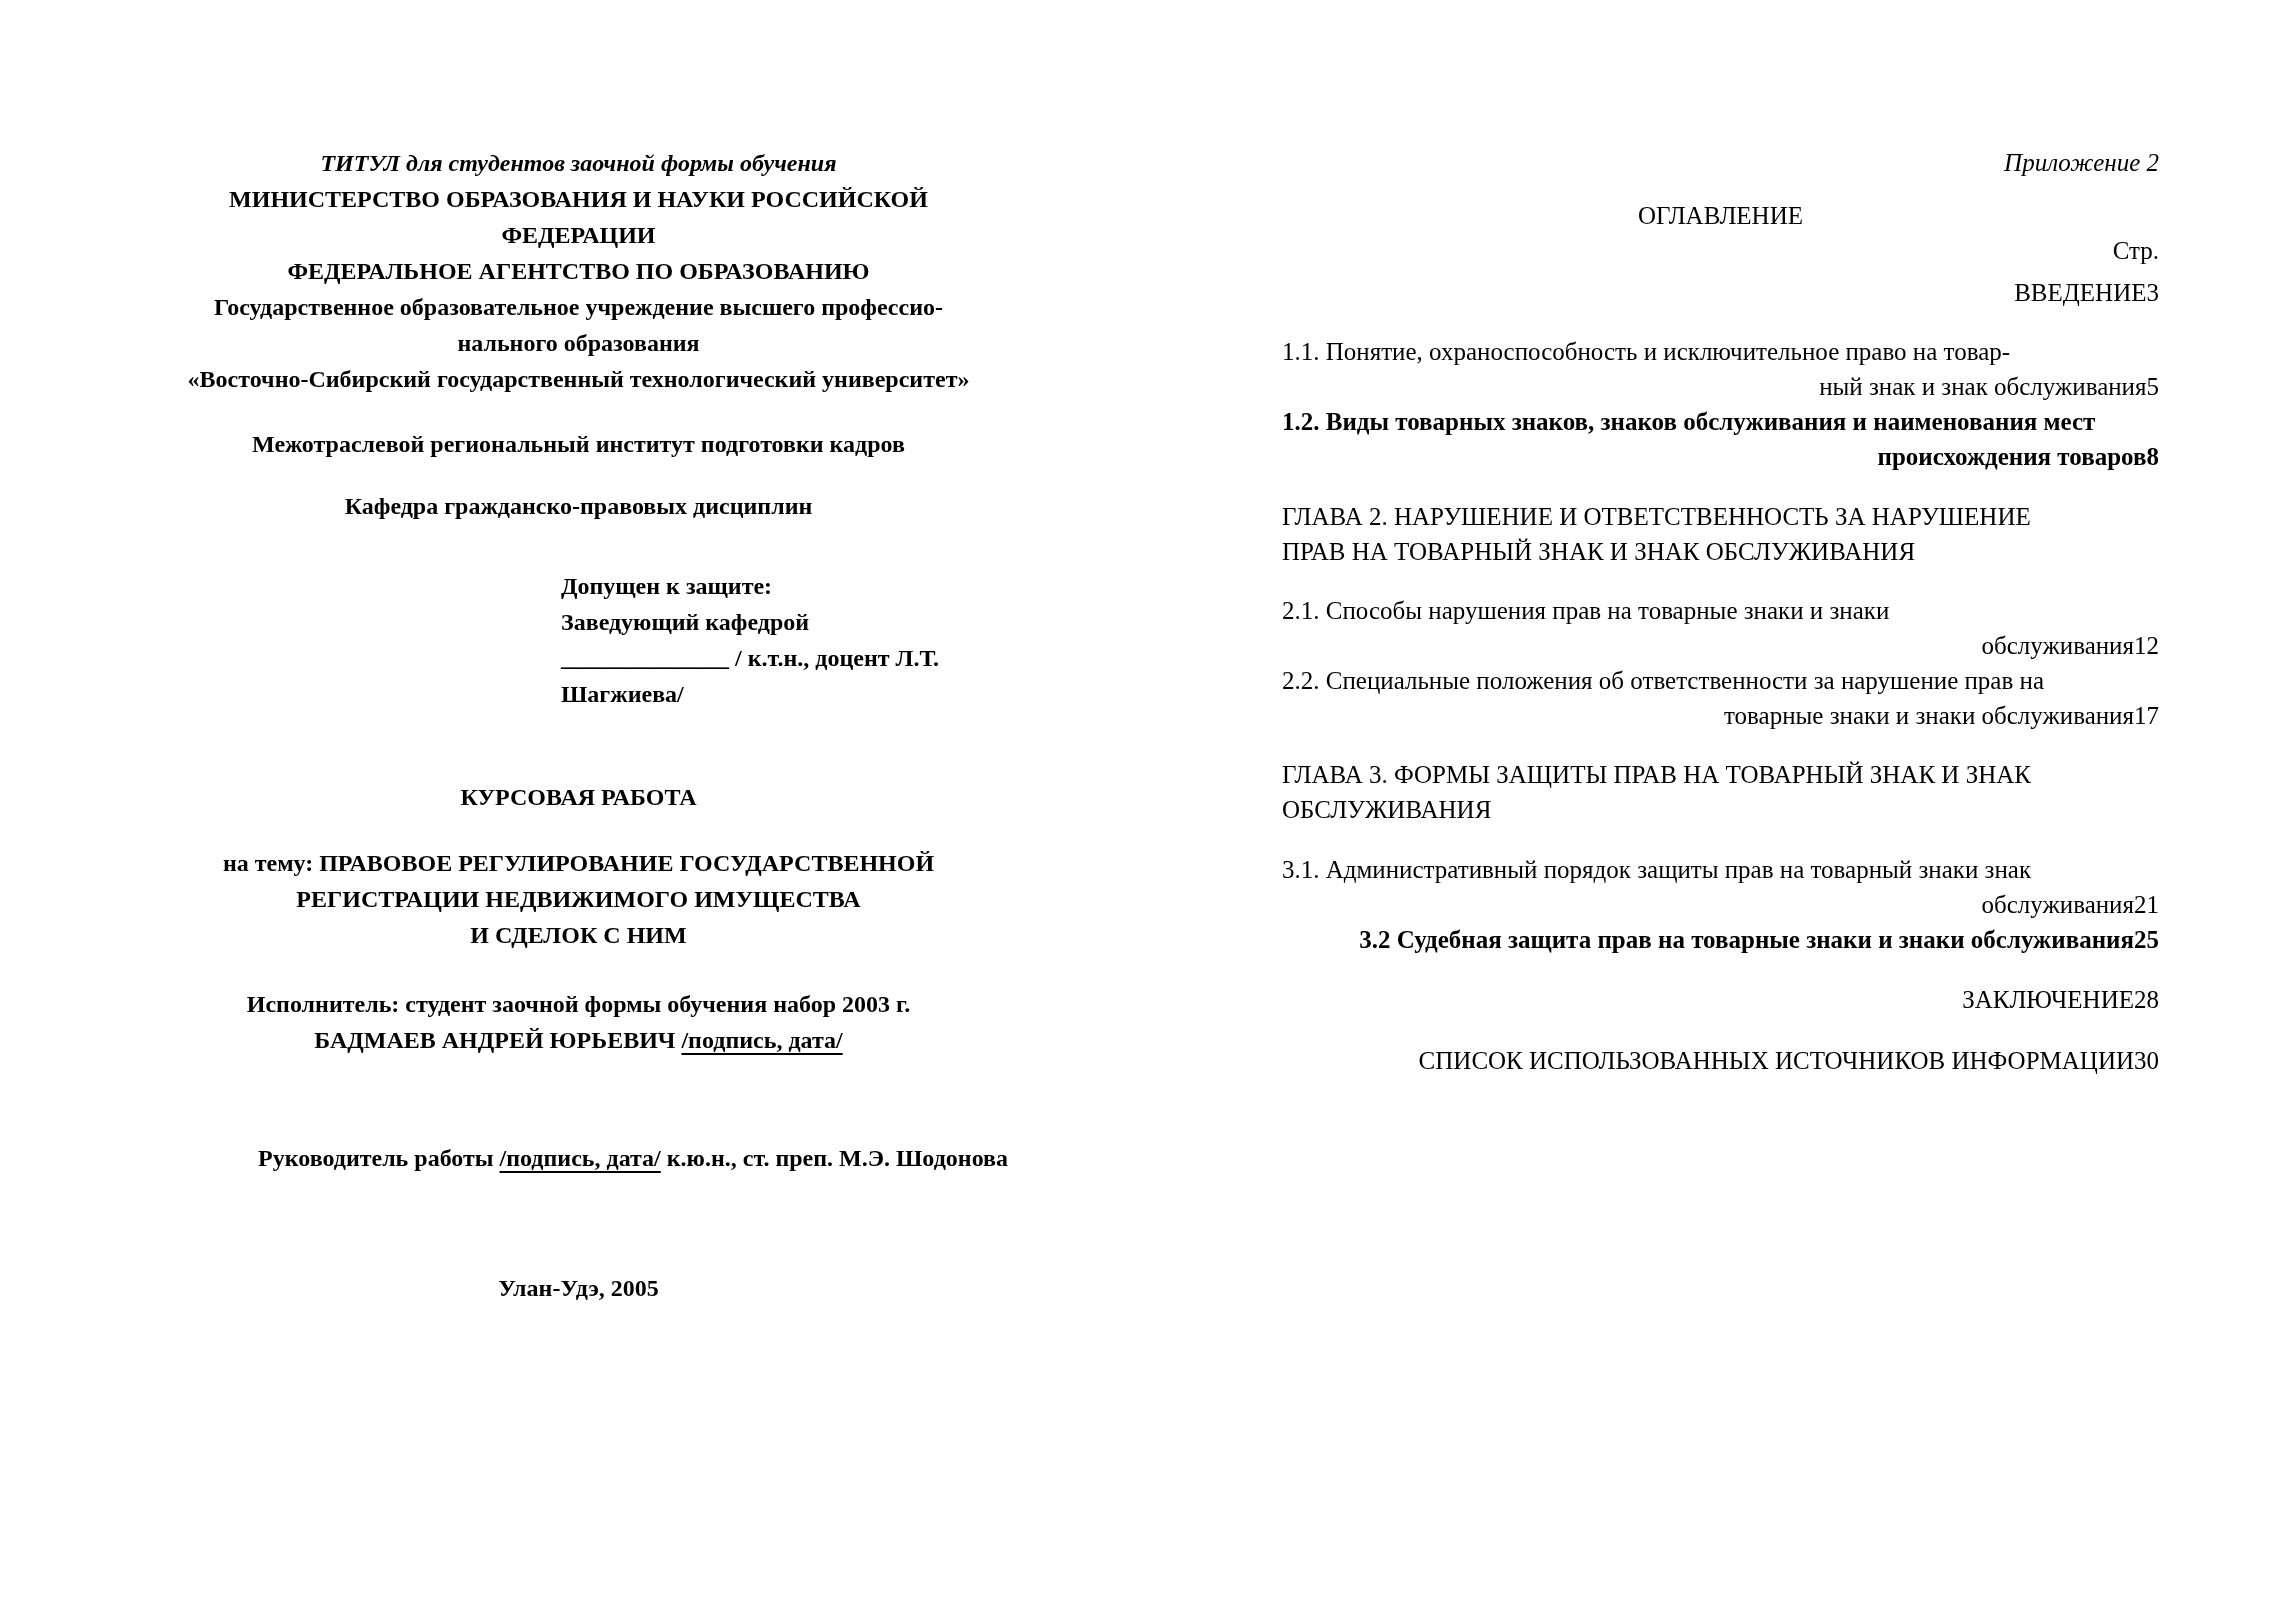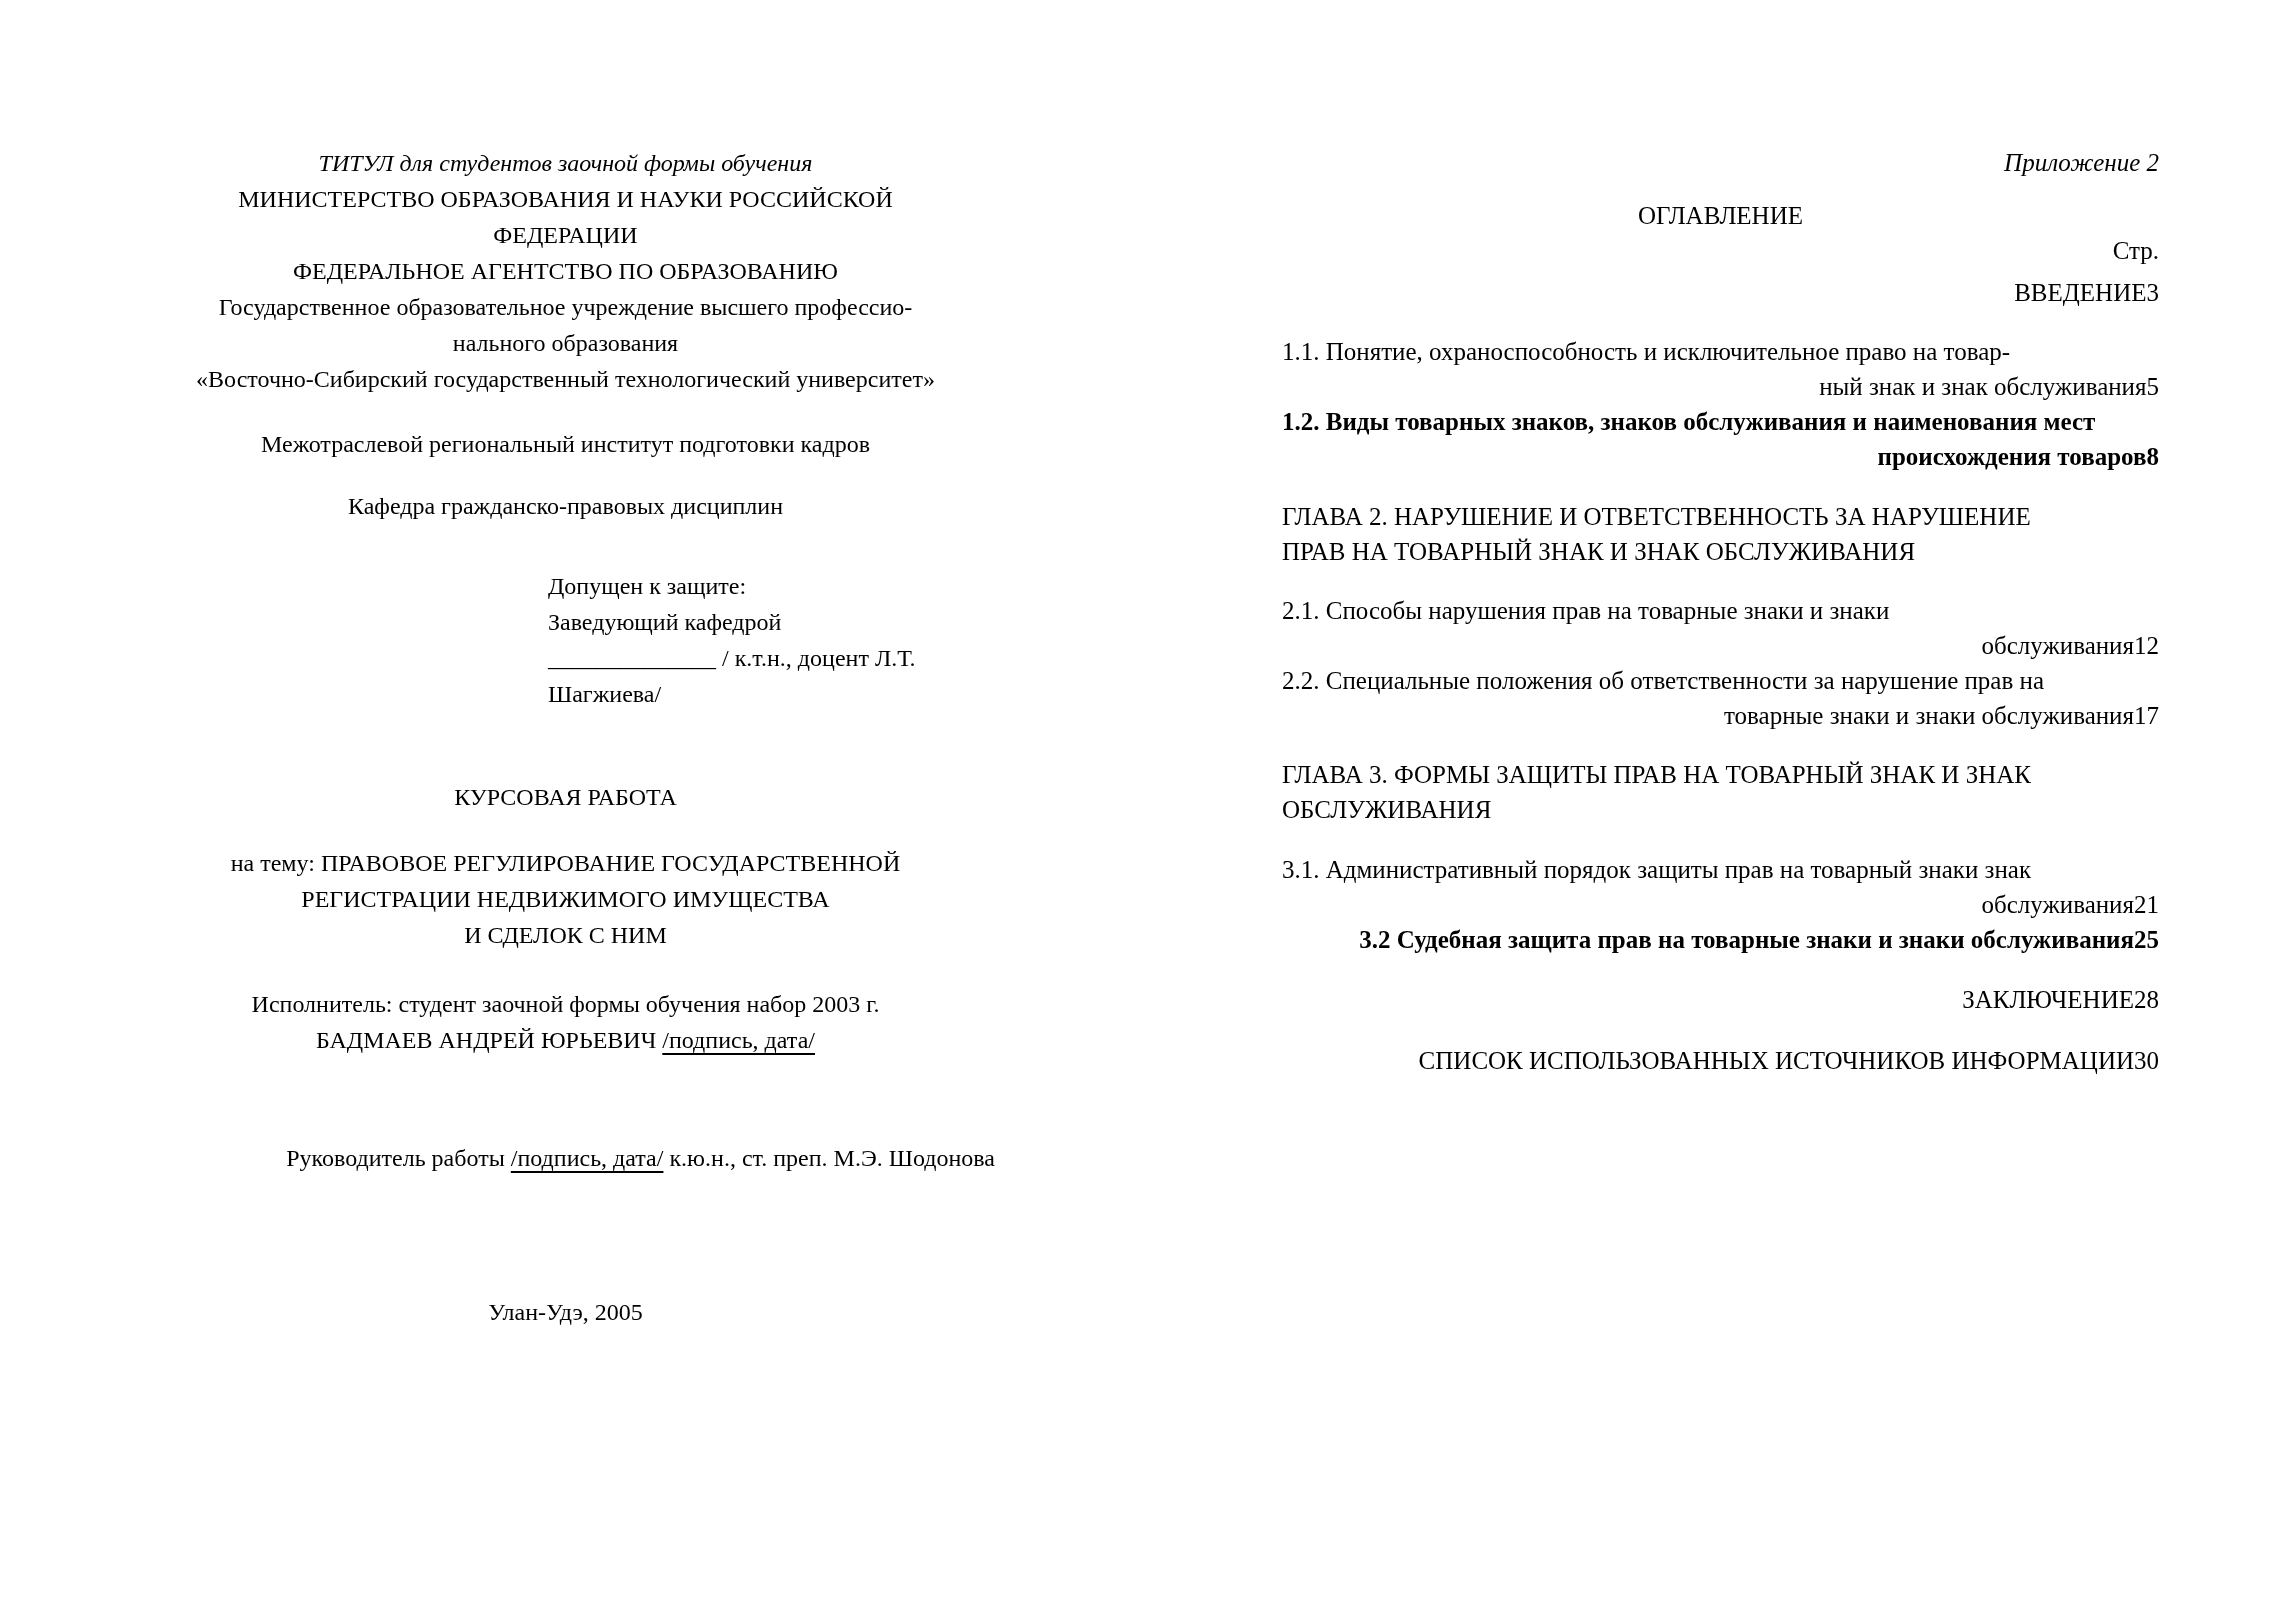--- a/index.html
+++ b/index.html
@@ -6,32 +6,32 @@
   body {
     width: 2295px; height: 1622px;
     background: #ffffff; color: #000000;
     font-family: "Liberation Serif", serif;
     overflow: hidden; position: relative;
   }
   .page { position: absolute; top: 145px; }
 
   
   .page-left {
-    left: 136px; width: 859px;
+    left: 149px; width: 859px;
     font-size: 24px; line-height: 36px;
-    font-weight: normal; text-align: center;
+    font-weight: bold; text-align: center;
   }
   .header-note { font-style: italic; }
   .mt45  { margin-top: 29.4px; }
   .mt40  { margin-top: 26px; }
   .mt50  { margin-top: 33px; }
   .mt90  { margin-top: 44px; }
   .mt100 { margin-top: 67px; }
   .mt125 { margin-top: 82px; }
-  .mt285 { margin-top: 118px; }
+  .mt285 { margin-top: 94px; }
   .approval { text-align: left; margin-left: 412px; }
   .u { text-decoration: underline; text-decoration-thickness: 2px; text-underline-offset: 4.6px; }
 
   
   .page-right {
     left: 1282px; width: 877px;
     font-size: 25px; line-height: 35px;
     font-weight: normal; text-align: left;
   }
   .appendix-note { text-align: right; font-style: italic; }

